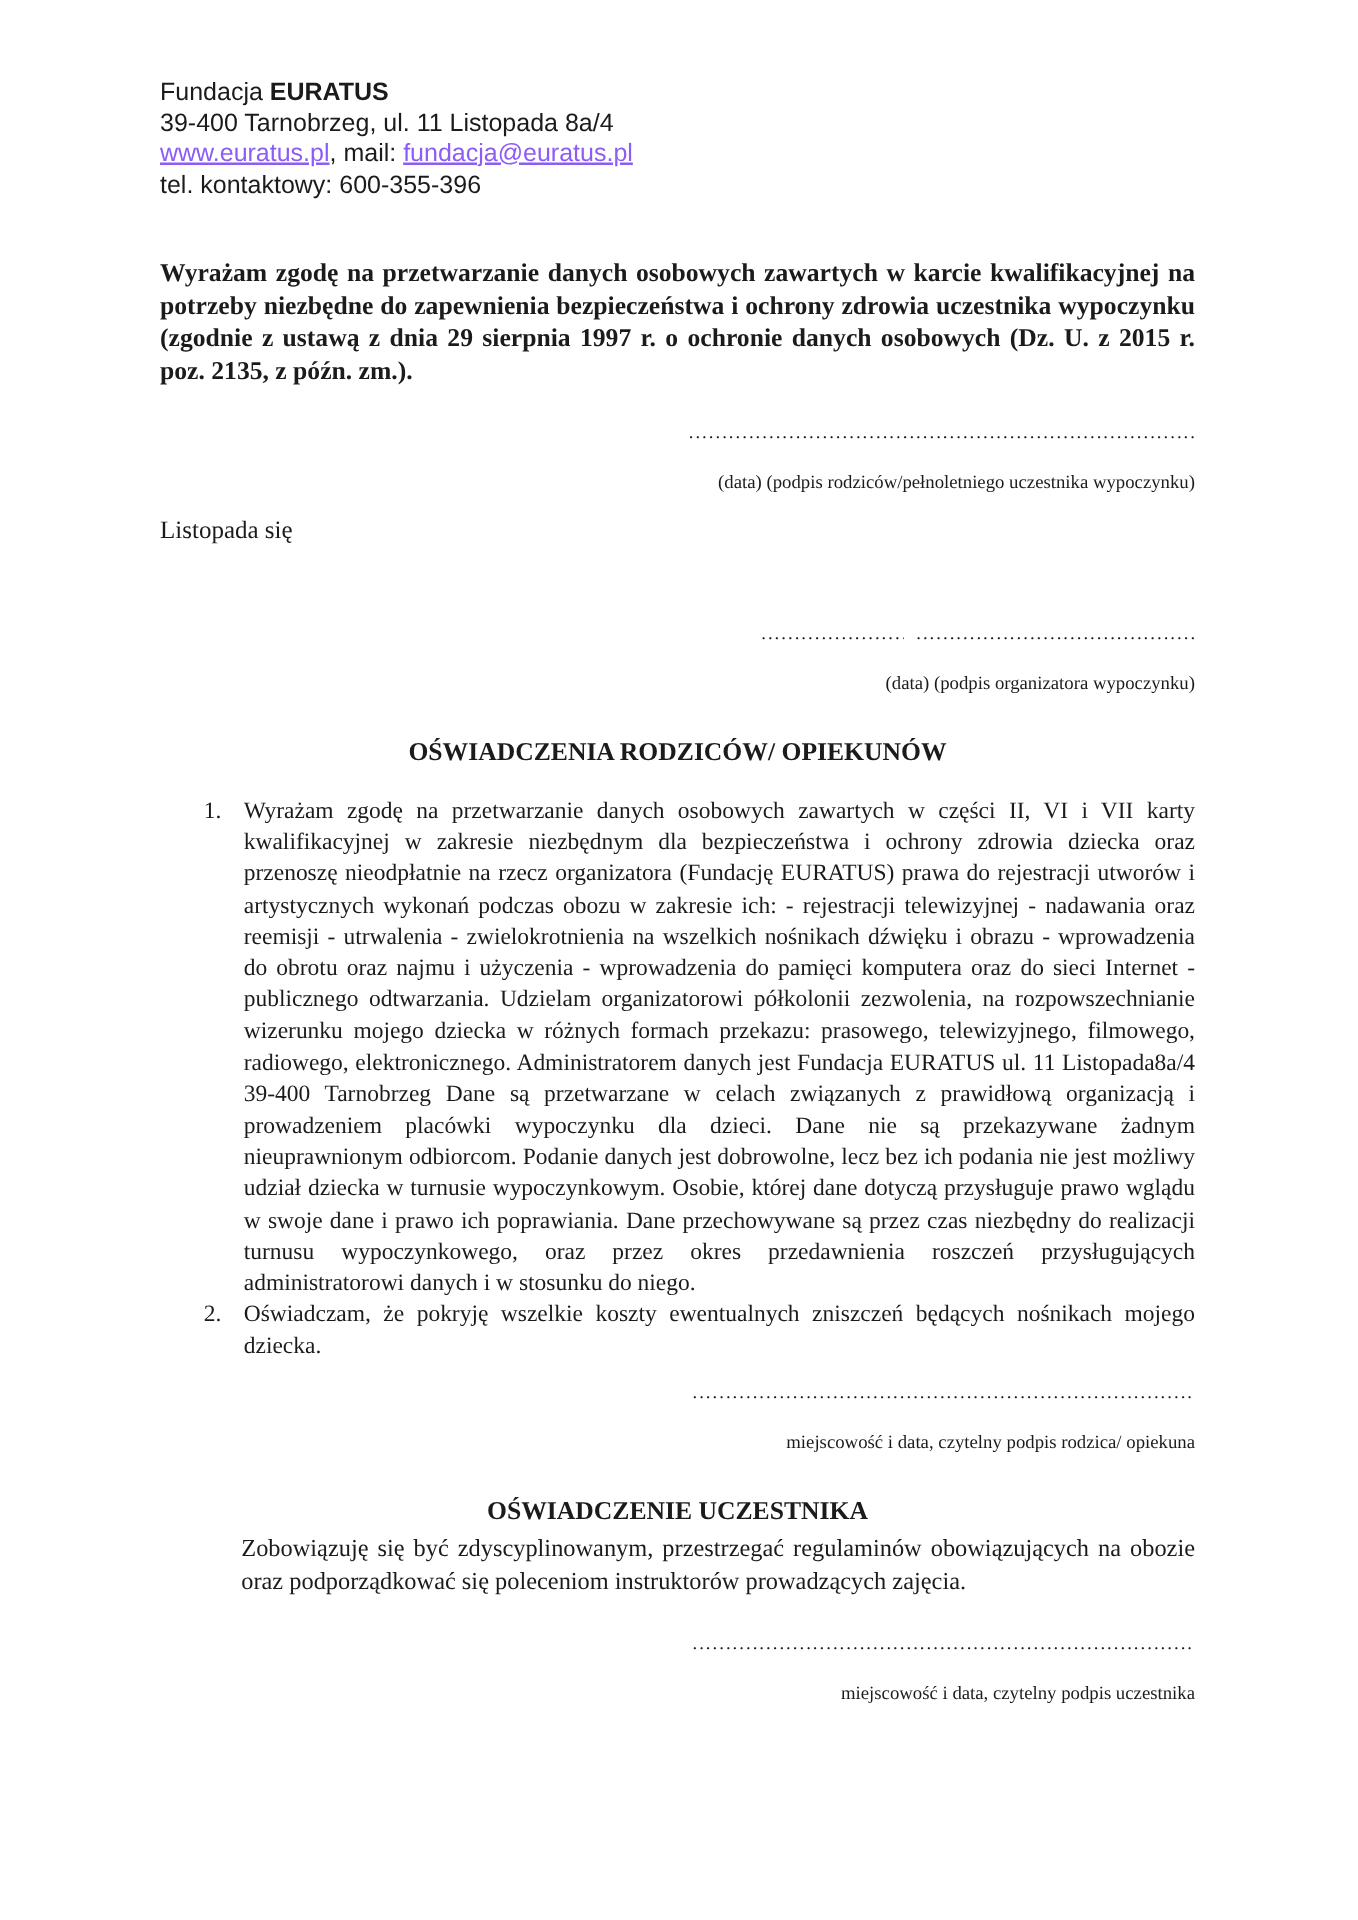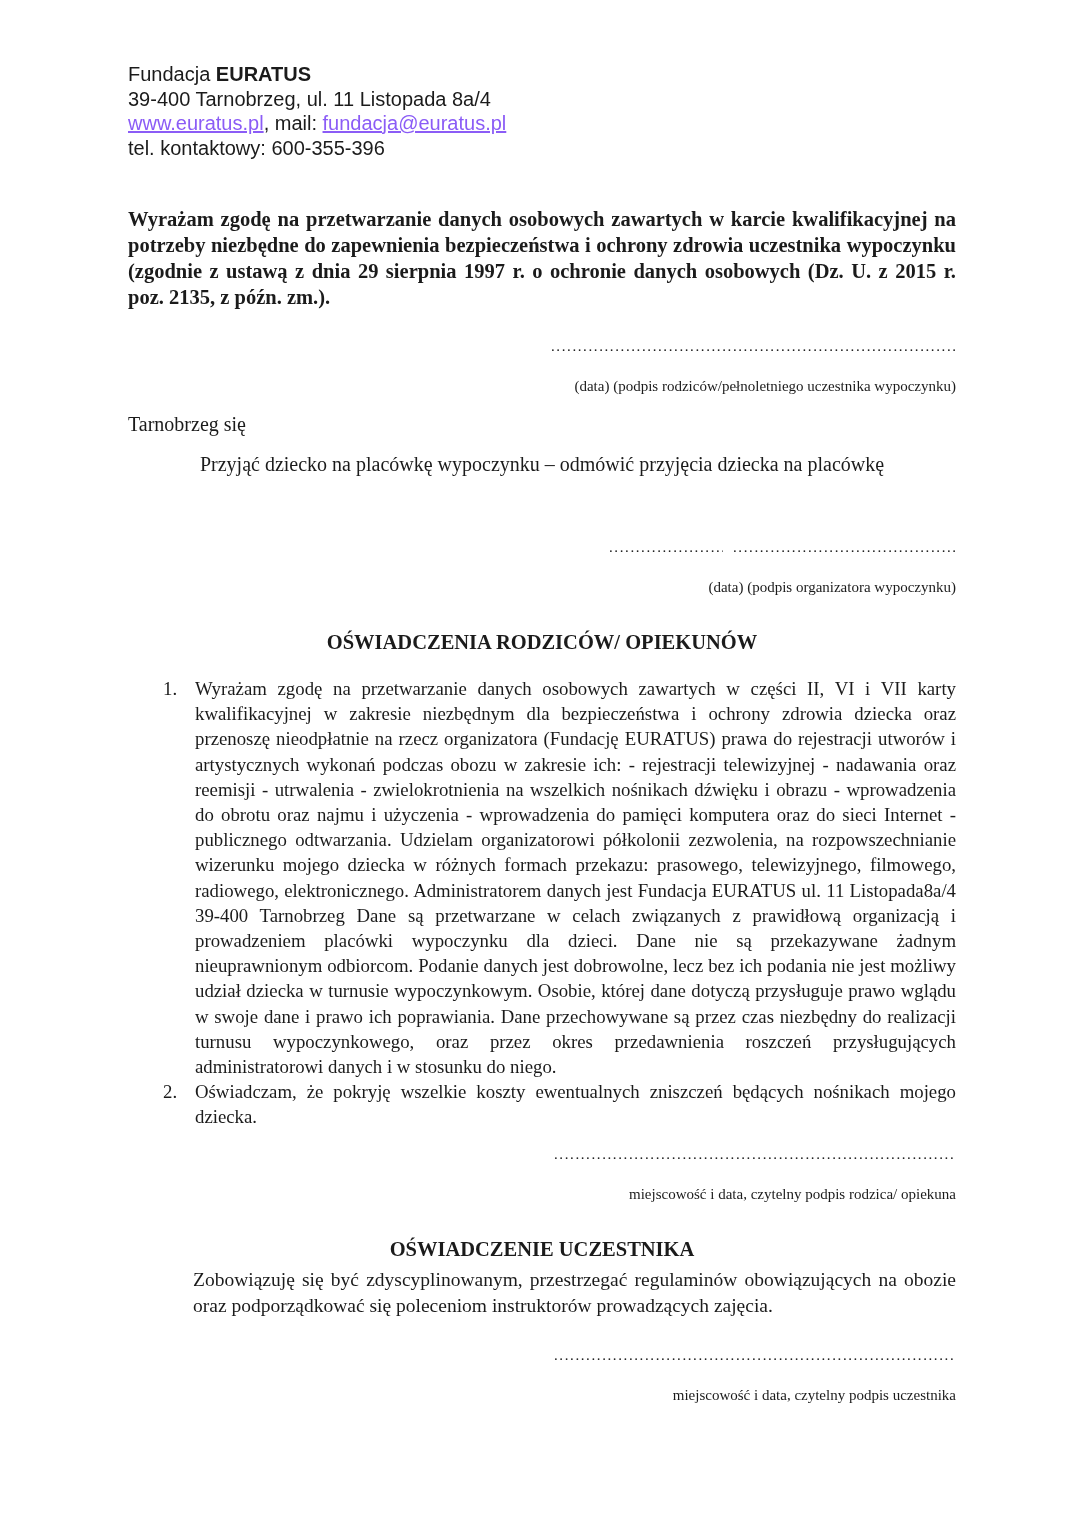--- a/index.html
+++ b/index.html
@@ -134,22 +134,21 @@
       <div class="h-line">tel. kontaktowy: 600-355-396</div>
     </header>
 
     <p class="consent">Wyrażam zgodę na przetwarzanie danych osobowych zawartych w karcie kwalifikacyjnej na potrzeby niezbędne do zapewnienia bezpieczeństwa i ochrony zdrowia uczestnika wypoczynku (zgodnie z ustawą z dnia 29 sierpnia 1997 r. o ochronie danych osobowych (Dz. U. z 2015 r. poz. 2135, z późn. zm.).</p>
 
     <div class="sig sig1">
       <span class="dots w405">........................................................................................................................</span>
       <div class="caption">(data) (podpis rodziców/pełnoletniego uczestnika wypoczynku)</div>
     </div>
 
-    <p class="postanawia">Tarnobrzeg się</p>
-    <p class="decision">Przyjąć dziecko na placówkę wypoczynku – odmówić przyjęcia dziecka na placówkę</p>
+    <p class="postanawia">Listopada się</p>
 
     <div class="sig sig2">
       <span class="dots w114">........................................................................................................................</span><span class="seg-gap"></span><span class="dots w223">........................................................................................................................</span>
       <div class="caption">(data) (podpis organizatora wypoczynku)</div>
     </div>
 
     <h2 class="center-heading">OŚWIADCZENIA RODZICÓW/ OPIEKUNÓW</h2>
 
     <ol class="decl-list">
       <li>

